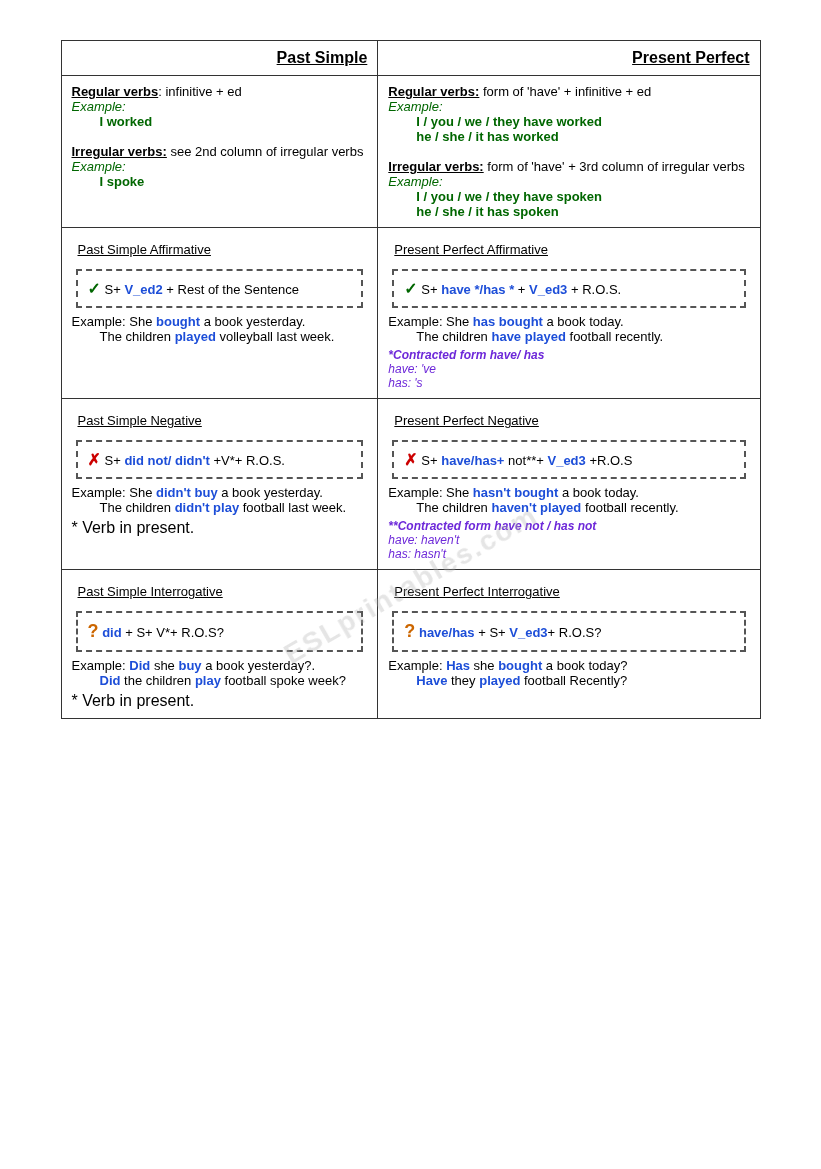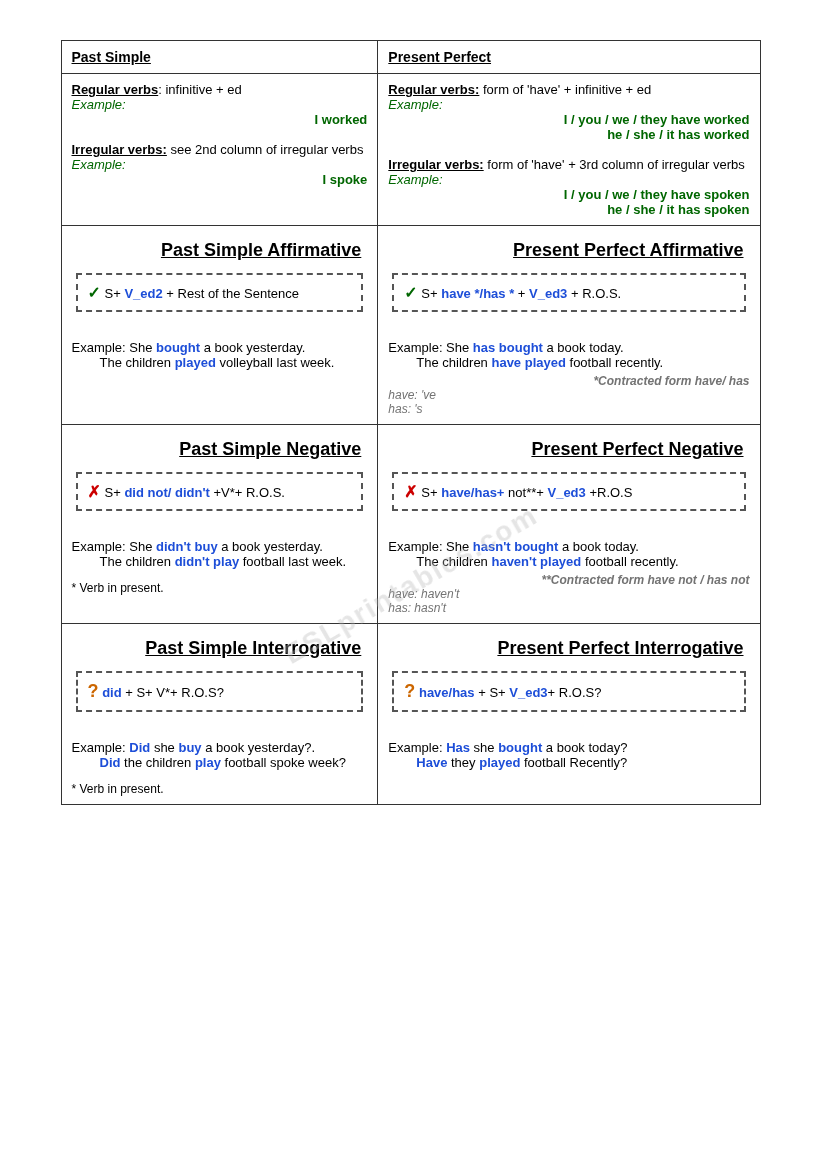--- a/index.html
+++ b/index.html
@@ -18,72 +18,72 @@
       border-collapse: collapse;
       width: 700px;
       border: 1.5px solid #333;
     }
     .main-table td, .main-table th {
       border: 1.5px solid #333;
       padding: 8px 10px;
       vertical-align: top;
     }
     .header-cell {
-      text-align: left;
-      font-weight: bold;
-      text-decoration: underline;
-      font-size: 14px;
-      padding: 10px;
-    }
-    .section-title {
       text-align: right;
       font-weight: bold;
       text-decoration: underline;
-      font-size: 18px;
+      font-size: 16px;
+      padding: 10px;
+    }
+    .section-title {
+      text-align: left;
+      font-weight: normal;
+      text-decoration: underline;
+      font-size: 13px;
       padding: 6px;
     }
     .formula-box {
       border: 2px dashed #555;
       padding: 8px 10px;
       margin: 6px 4px;
       display: inline-block;
       width: calc(100% - 8px);
     }
     .red { color: #1d4ed8; }
     .green { color: #006600; }
-    .bold { font-weight: bold; text-align: right; }
+    .bold { font-weight: bold; }
     .italic { font-style: italic; }
     .underline { text-decoration: underline; }
     .check-green { color: #006600; font-size: 16px; font-weight: bold; }
     .cross-red { color: #cc0000; font-size: 16px; font-weight: bold; }
     .question-orange { color: #cc6600; font-size: 18px; font-weight: bold; }
-    .example-line { margin-top: 22px; }
+    .example-line { margin-top: 0; }
     .indent { margin-left: 28px; }
     .watermark {
       position: fixed;
       top: 50%;
       left: 50%;
       transform: translate(-50%, -50%) rotate(-30deg);
       font-size: 28px;
       color: rgba(180,180,180,0.35);
       white-space: nowrap;
       pointer-events: none;
       font-weight: bold;
       letter-spacing: 2px;
       z-index: 999;
     }
     .contracted-note {
-      color: #737373;
+      color: #6d28d9;
       font-style: italic;
       font-size: 12px;
       margin-top: 4px;
     }
     .verb-note {
-      font-size: 12px;
-      margin-top: 12px;
+      font-size: 16px;
+      margin-top: 4px;
     }
   </style>
 </head>
 <body>
 
 <div class="watermark">ESLprintables.com</div>
 
 <table class="main-table">
 
   <tbody>

